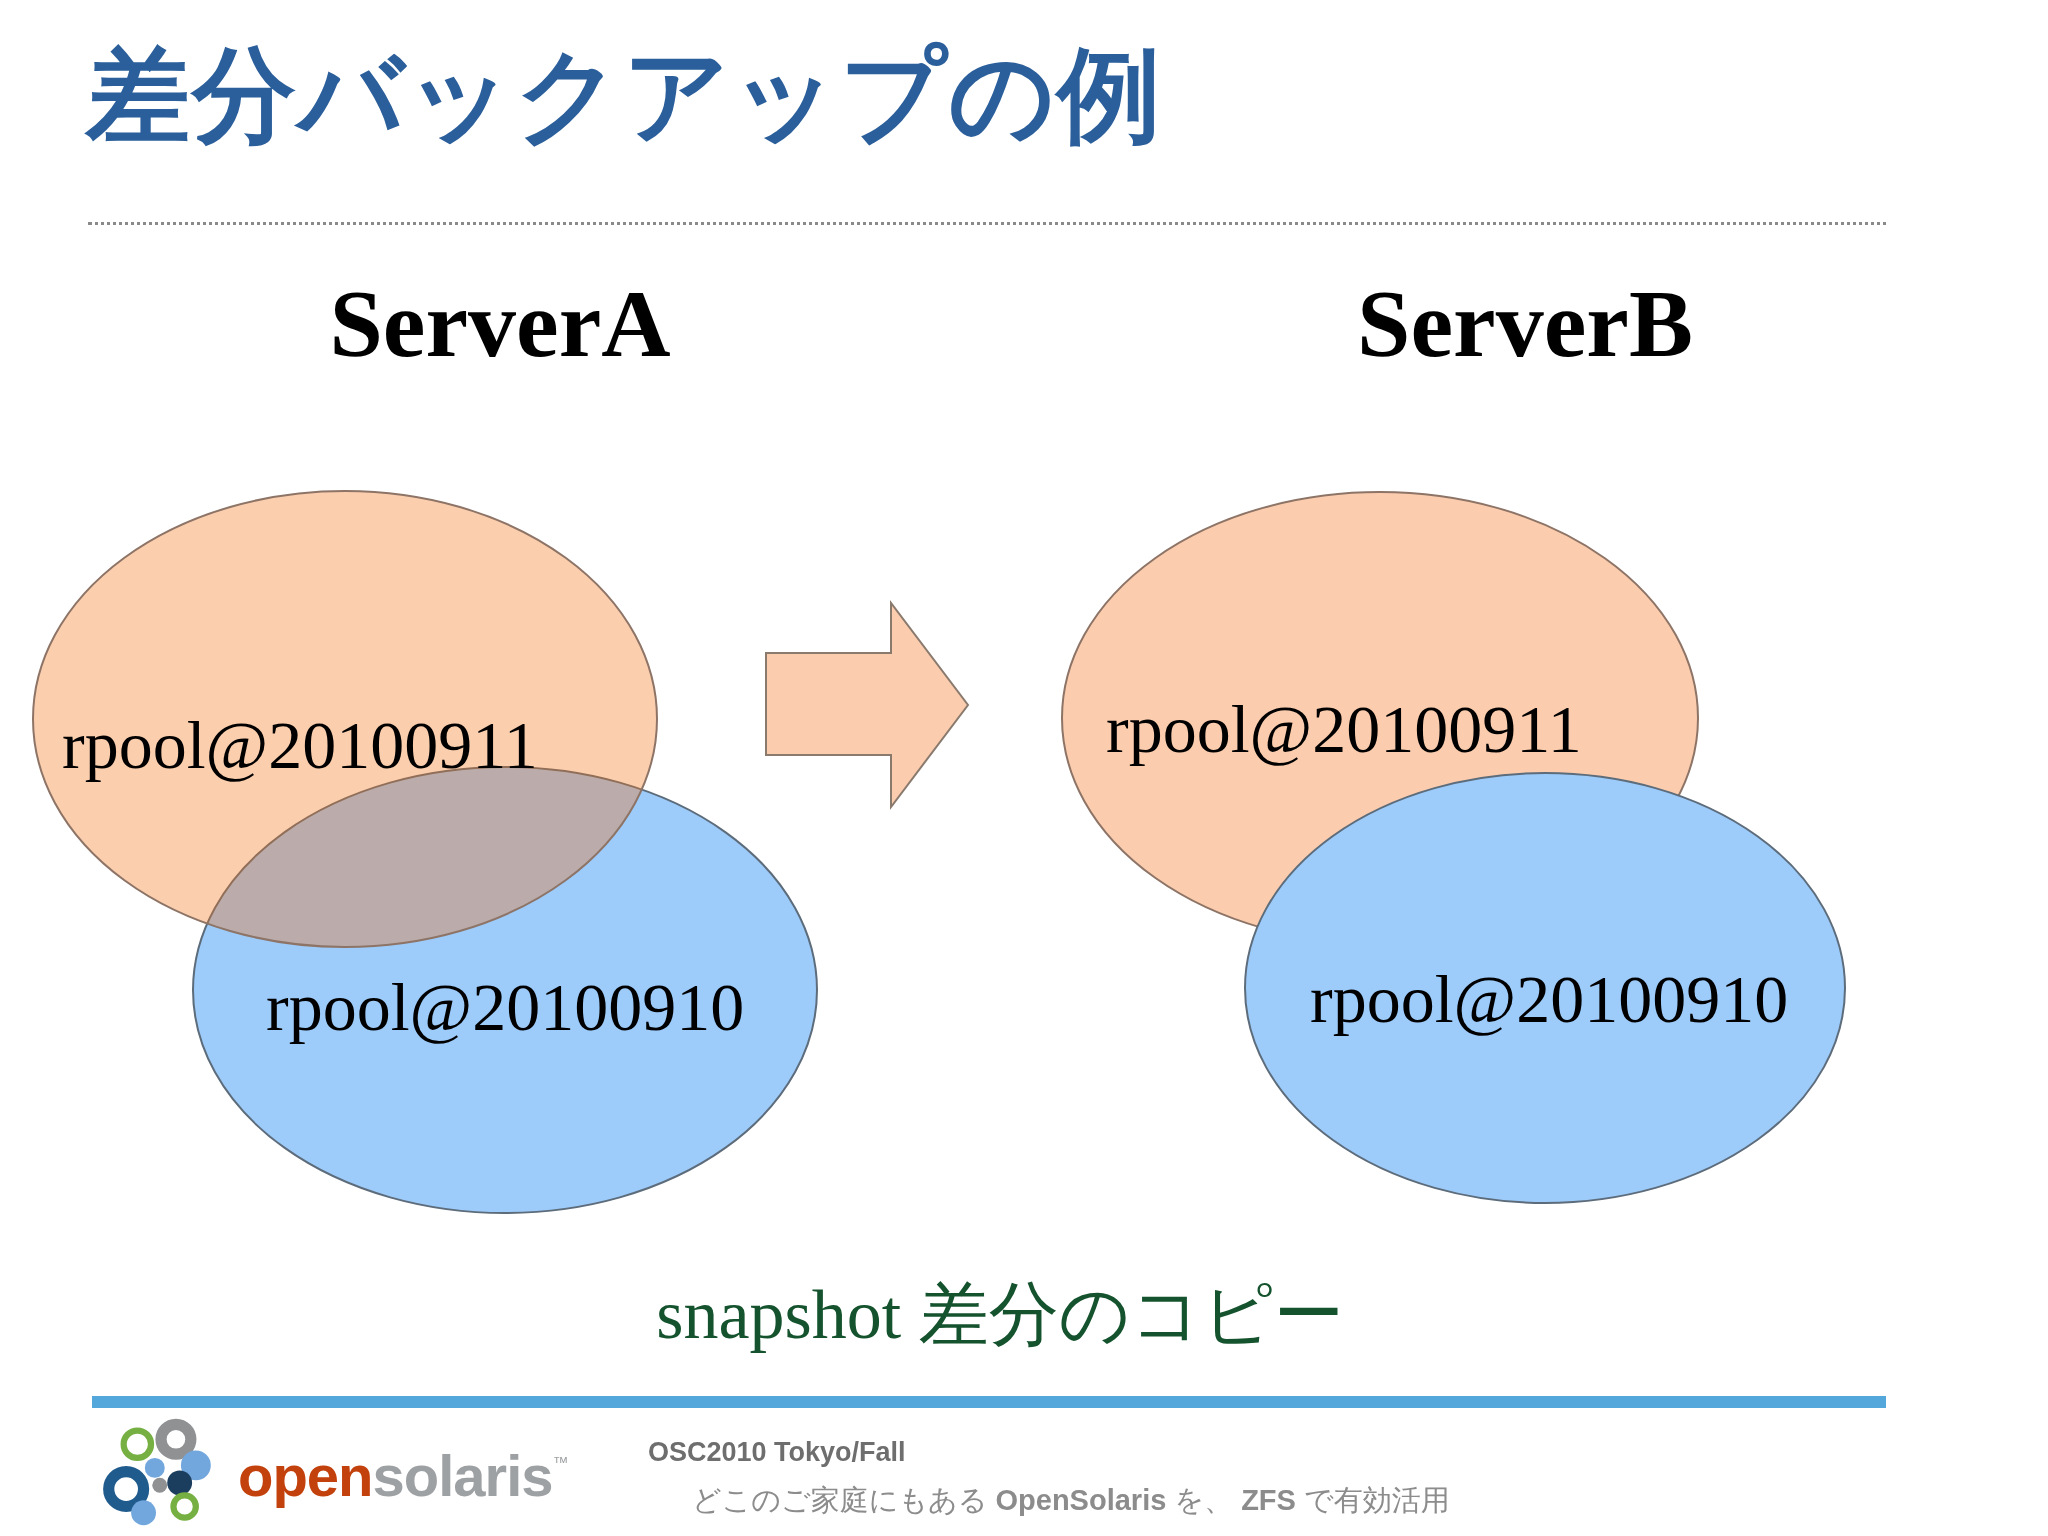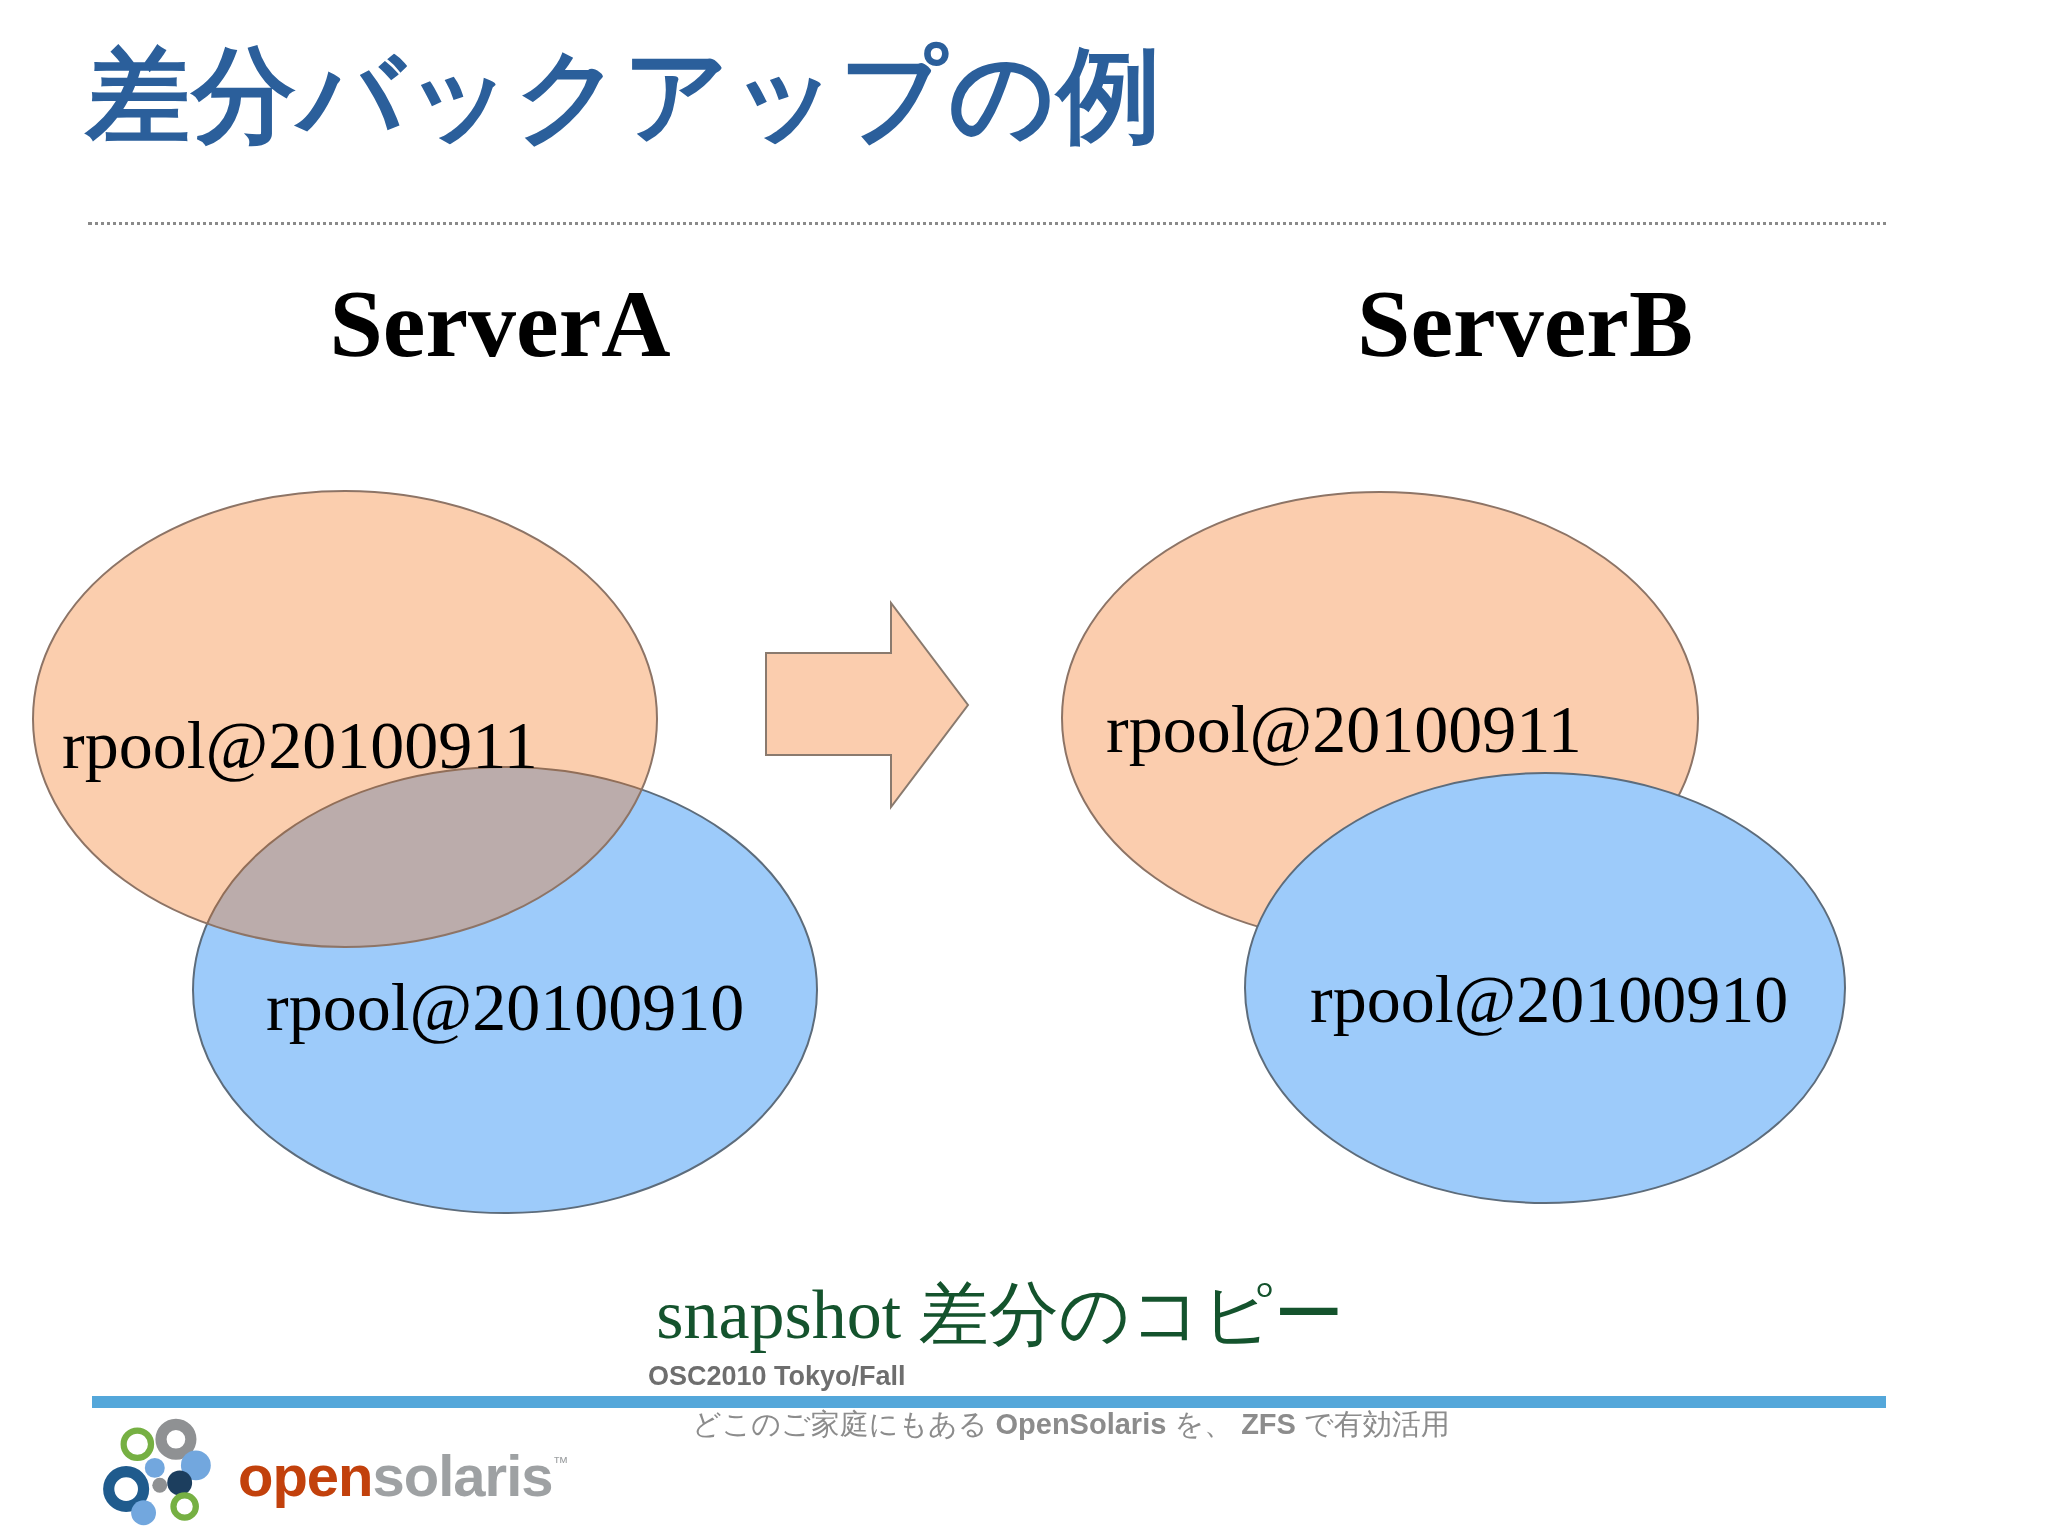--- a/index.html
+++ b/index.html
@@ -37,21 +37,21 @@
   }
   .logo{
     position:absolute;left:100px;top:1418px;display:flex;align-items:center;gap:16px;
   }
   .wordmark{
     font-size:58px;font-weight:bold;letter-spacing:-1px;line-height:1;white-space:nowrap;
   }
   .wordmark .open{color:#c2410c;}
   .wordmark .solaris{color:#9ea1a3;margin-top:20px;}
   .wordmark .tm{font-size:16px;color:#9ea1a3;vertical-align:28px;font-weight:normal;}
-  .footer-center{position:absolute;left:648px;top:1361px;}
+  .footer-center{position:absolute;left:648px;top:1437px;}
   .footer-event{font-size:27px;font-weight:bold;color:#6e6e6e;white-space:nowrap;}
   .footer-tagline{margin-top:13px;font-size:29px;color:#8c8c8c;white-space:nowrap;margin-left:44px;}
   .footer-tagline b{color:#8c8c8c;}
   .page-info{position:absolute;left:1886px;top:1450px;font-size:27px;color:#8c8c8c;white-space:nowrap;}
   .page-info b{font-size:30px;color:#701a75;}
 </style>
 </head>
 <body>
 
 <div class="slide">

